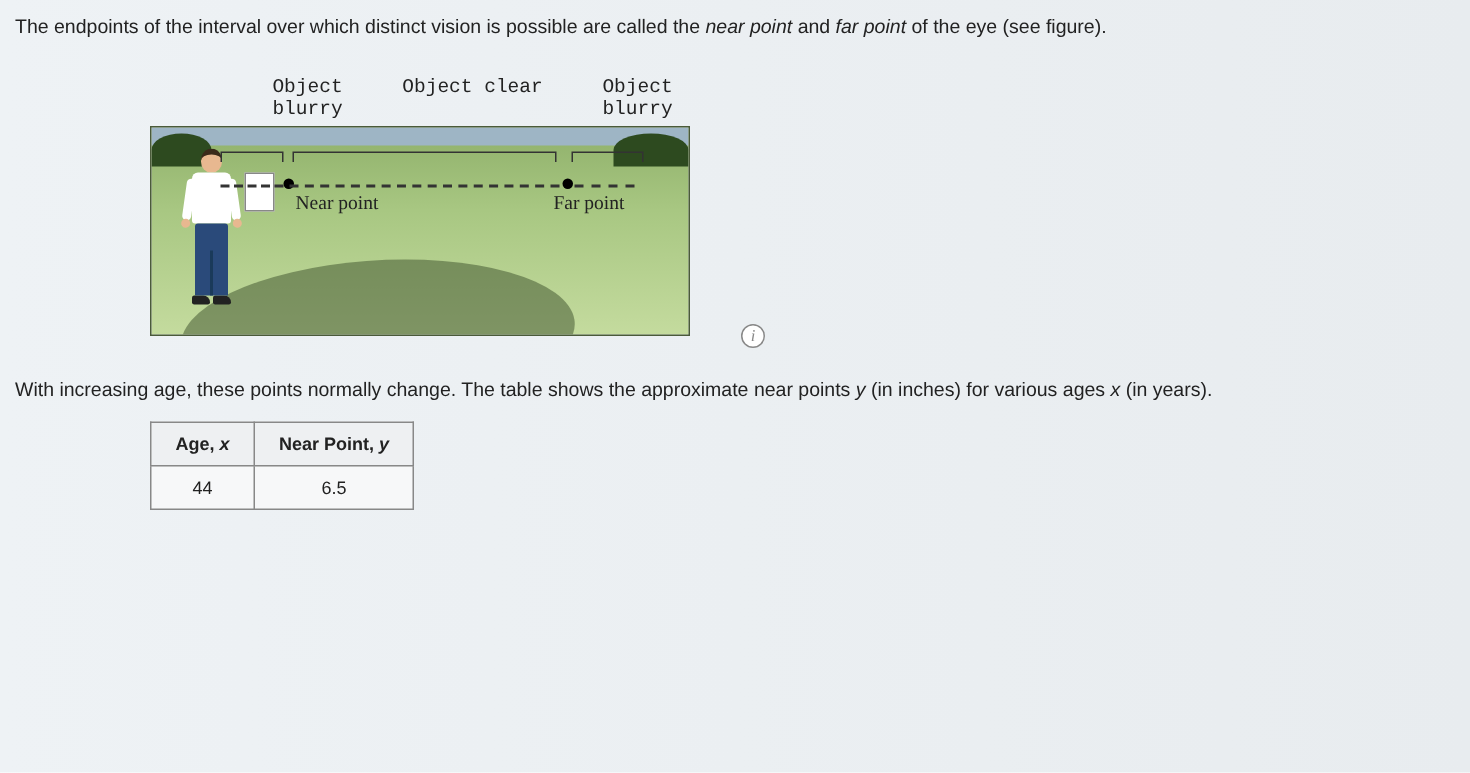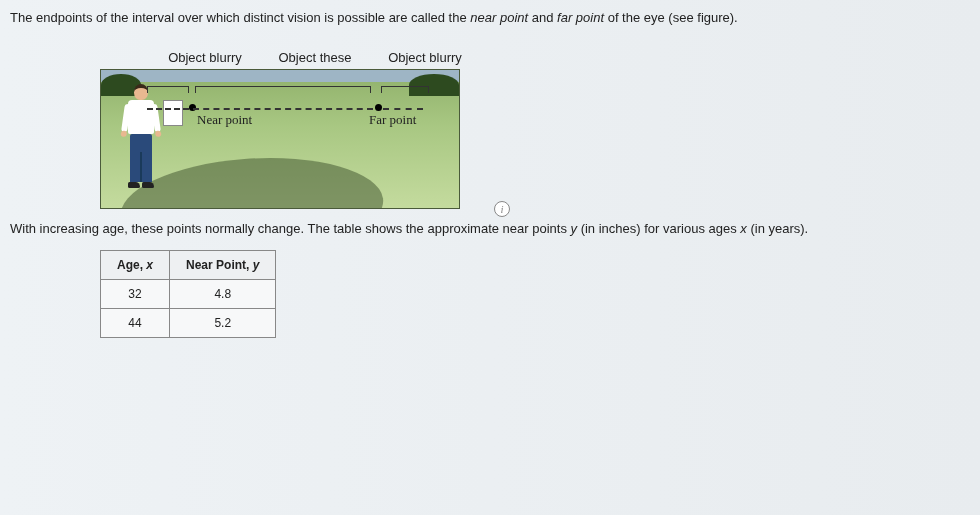--- a/index.html
+++ b/index.html
@@ -10,21 +10,21 @@
       background: linear-gradient(90deg, #eef2f5 0%, #e8ecef 100%);
       padding: 8px 10px;
       width: 980px;
       height: 515px;
     }
     .intro-text { line-height: 1.5; margin-bottom: 22px; }
     .italic { font-style: italic; }
     
     .figure-wrap { margin-left: 90px; margin-bottom: 8px; position: relative; width: 380px; }
     
-    .labels-top { display: flex; font-family: Liberation Sans, sans-serif; font-size: 13px; margin-top: 12px; }
+    .labels-top { display: flex; font-family: Liberation Mono, monospace; font-size: 13px; margin-top: 12px; }
     .labels-top div { text-align: center; }
     .lt1 { width: 100px; margin-left: 55px; }
     .lt2 { width: 100px; margin-left: 10px; }
     .lt3 { width: 100px; margin-left: 10px; }
     
     .scene {
       position: relative;
       width: 360px;
       height: 140px;
       background: linear-gradient(#8fb06a 0%, #a8c782 40%, #c4db9e 100%);
@@ -64,38 +64,38 @@
     .br1 { left:46px; width:42px; }
     .br2 { left:94px; width:176px; }
     .br3 { left:280px; width:48px; }
     
     .pt-label { position:absolute; font-family:Georgia, serif; font-size:13px; text-align:center; }
     .npl { top:42px; left:96px; }
     .fpl { top:42px; left:268px; }
     
     .info-icon { position:absolute; right:-30px; bottom:-8px; width:16px; height:16px; border:1px solid #888; border-radius:50%; color:#888; font-style:italic; font-family:Georgia, serif; font-size:11px; text-align:center; line-height:14px; background:#fff; }
     
-    .mid-text { margin: 10px 0 12px 0; line-height:1.5; }
+    .mid-text { margin: 26px 0 12px 0; line-height:1.5; }
     
     table { border-collapse: collapse; margin-left: 90px; background:#f7f8f9; }
     th, td { border:1px solid #888; padding:7px 16px; text-align:center; font-size:12px;margin-top:12px; }
     th { background:#eef0f2; font-weight:bold; }
     .ital-var { font-style: italic; font-weight:bold; }
   </style>
 </head>
 <body>
 
 <p class="intro-text">
   <span>The endpoints of the interval over which distinct vision is possible are called the </span><span class="italic">near point</span><span> and </span><span class="italic">far point</span><span> of the eye (see figure).</span>
 </p>
 
 <div class="figure-wrap">
   <div class="labels-top">
     <div class="lt1">Object blurry</div>
-    <div class="lt2">Object these</div>
+    <div class="lt2">Object clear</div>
     <div class="lt3">Object blurry</div>
   </div>
   <div class="scene">
     <div class="sky"></div>
     <div class="bushL"></div>
     <div class="bushR"></div>
     <div class="shadow"></div>
     <div class="person">
       <div class="head"></div>
       <div class="torso">
@@ -133,21 +133,17 @@
 
 <table>
   <thead>
     <tr>
       <th><span>Age, </span><span class="ital-var">x</span></th>
       <th><span>Near Point, </span><span class="ital-var">y</span></th>
     </tr>
   </thead>
   <tbody>
     <tr>
-        <td>32</td>
-        <td>4.8</td>
-      </tr>
-    <tr>
         <td>44</td>
-        <td>5.2</td>
+        <td>6.5</td>
       </tr>
   </tbody>
 </table>
 
 </body></html>

